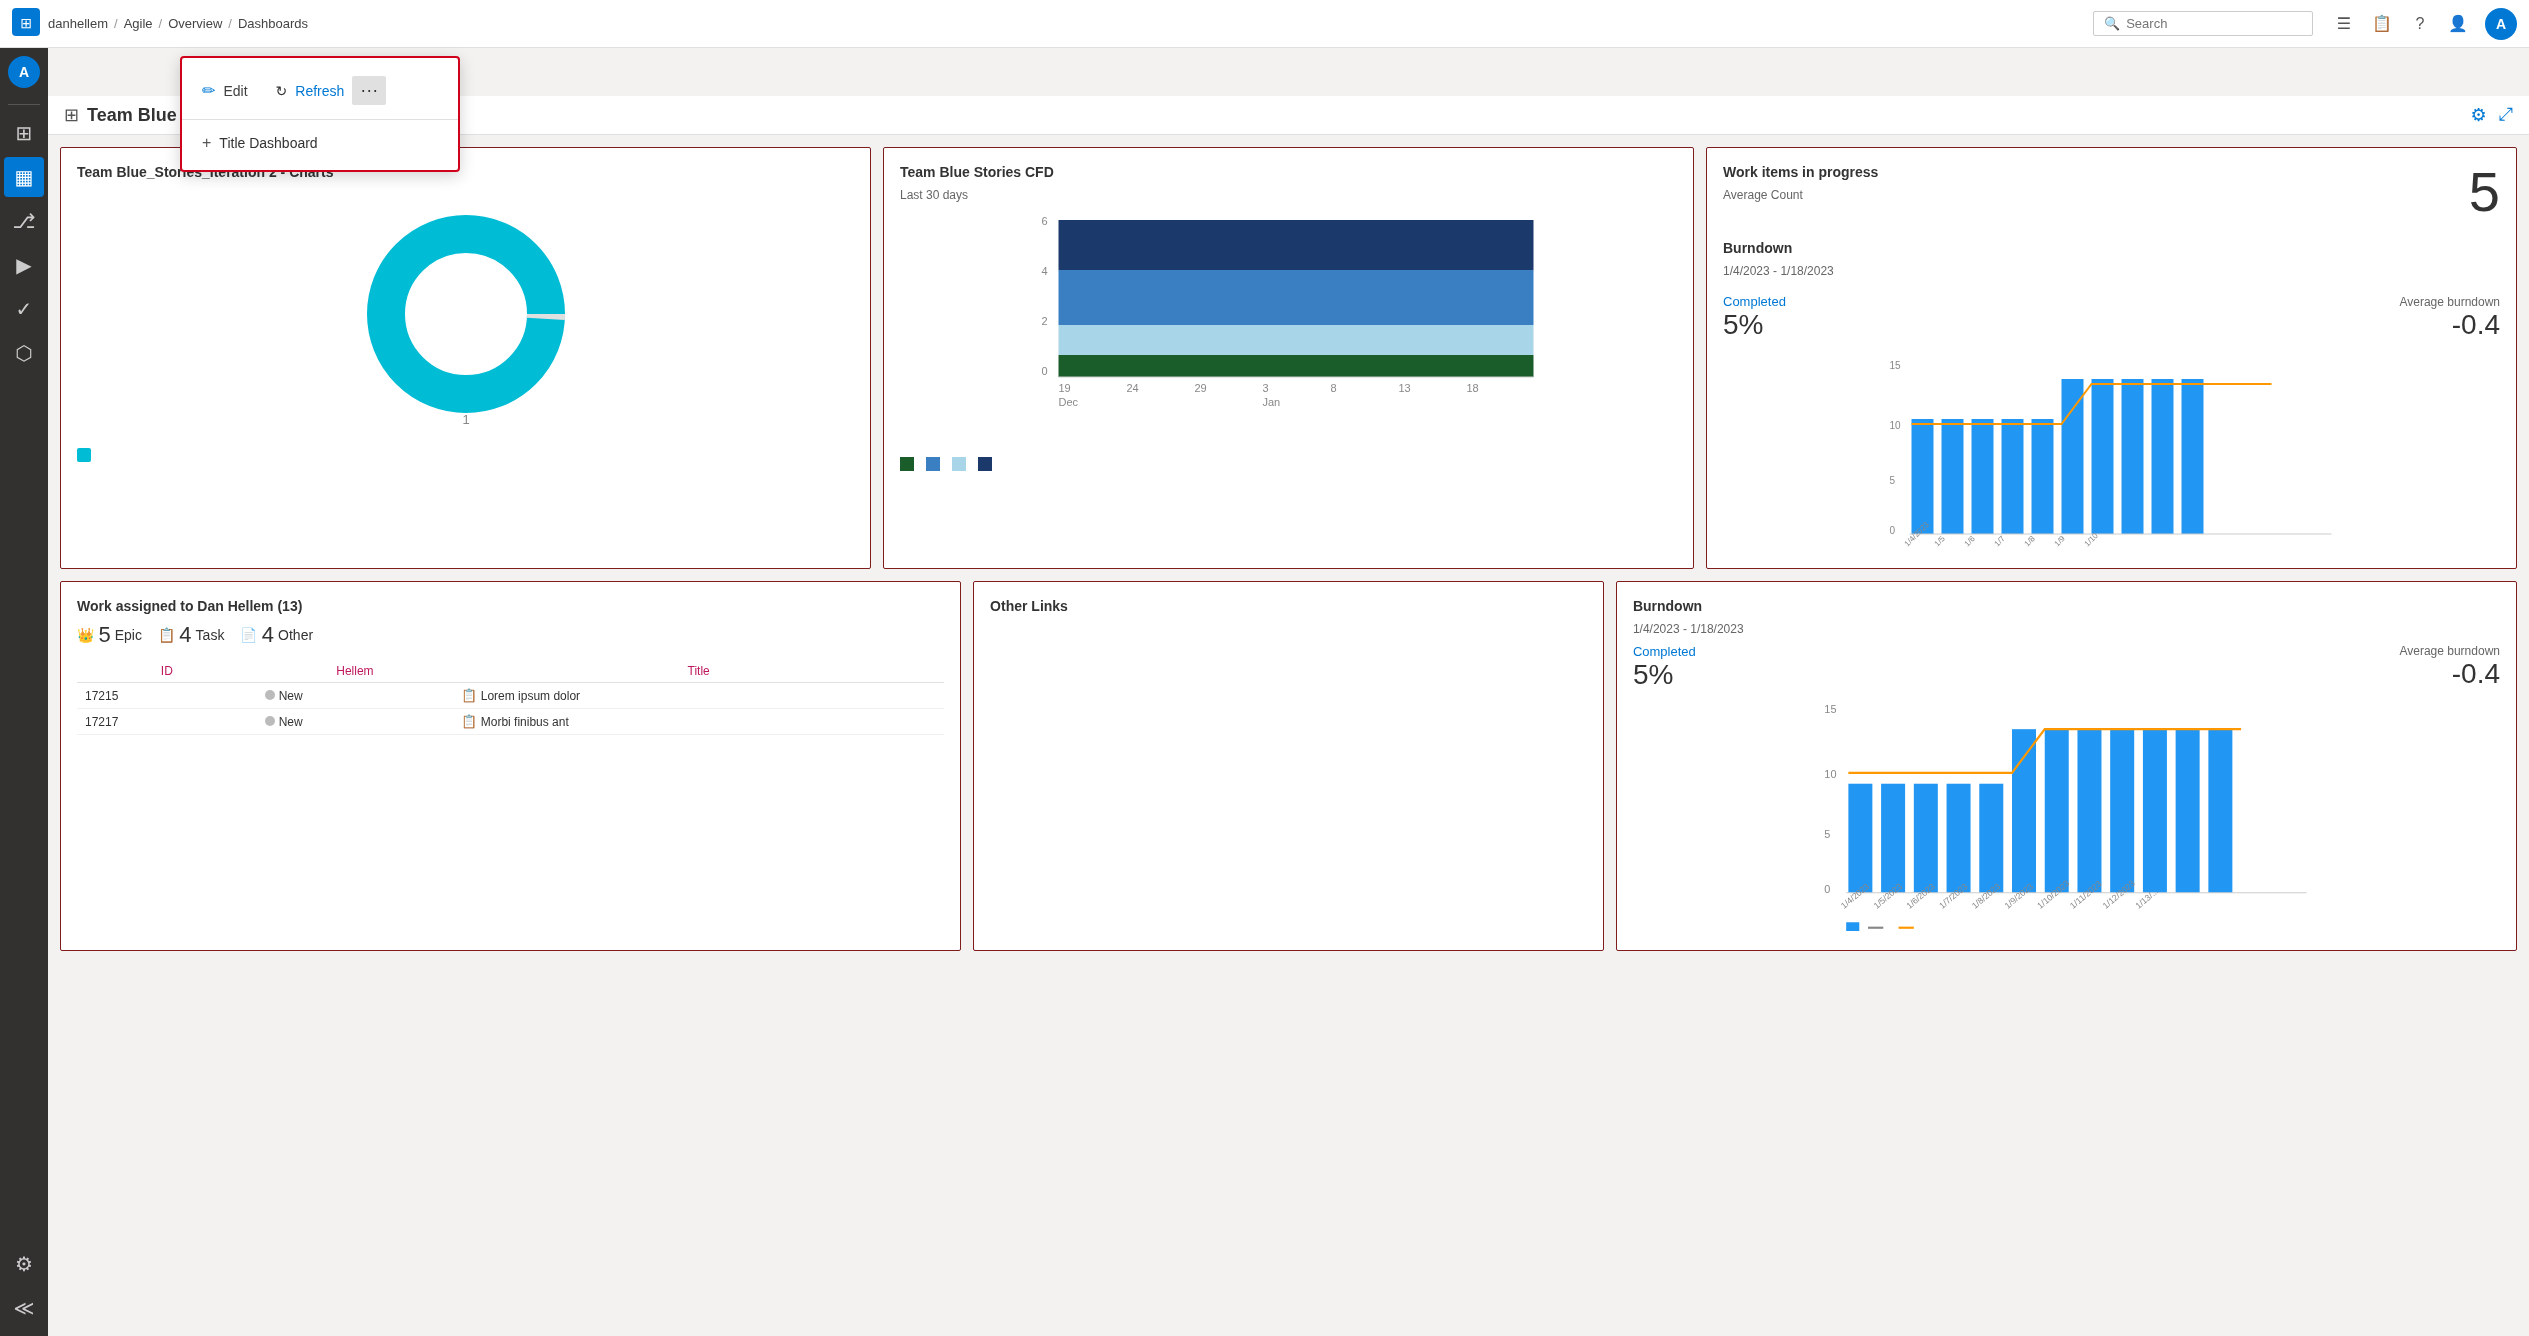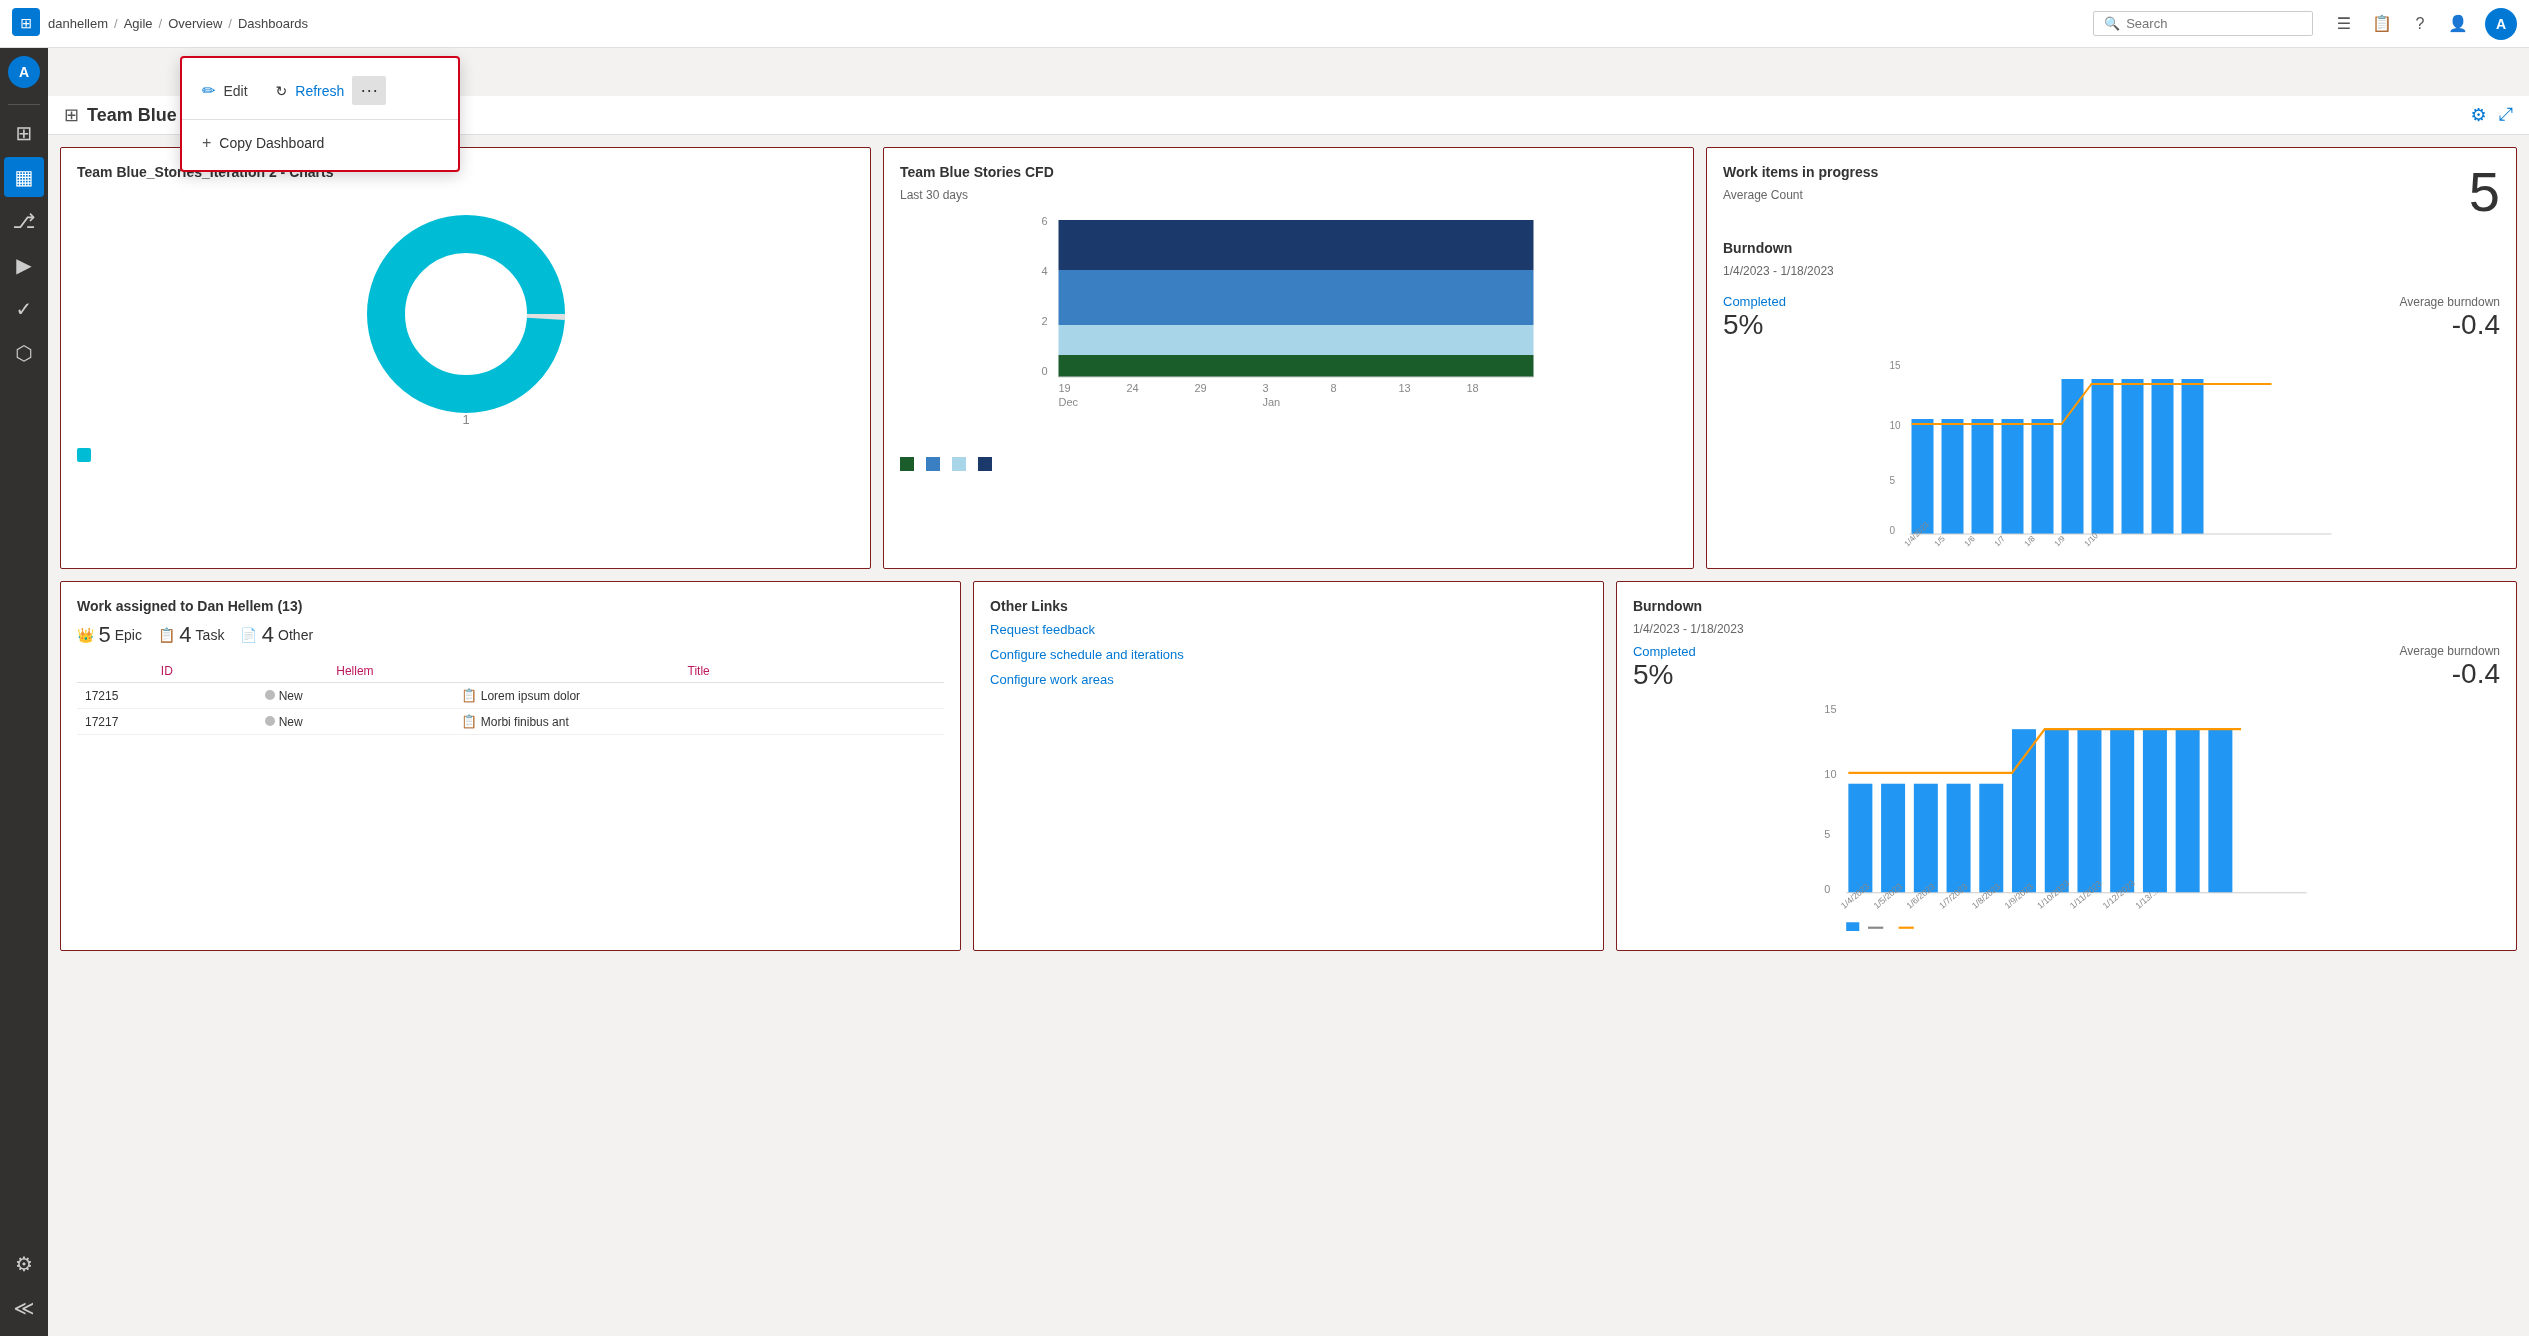--- a/index.html
+++ b/index.html
@@ -160,21 +160,21 @@
       <div class="dropdown-row">
         <span style="color:#0078d4; font-size:16px">✏</span>
         <span class="btn-edit">Edit</span>
         <span style="margin-left:20px">↻</span>
         <span class="btn-refresh">Refresh</span>
         <button class="btn-more">···</button>
       </div>
       <div class="dropdown-divider"></div>
       <div class="dropdown-row">
         <span style="font-size:16px; color:#555">+</span>
-        <span>Copy Dashboard</span>
+        <span>Title Dashboard</span>
       </div>
     </div>
 
     <div class="header-right">
       <span style="margin-left:auto; font-size:18px; color:#0078d4; cursor:pointer">⚙</span>
       <span style="font-size:18px; color:#0078d4; cursor:pointer">⤢</span>
     </div>
   </div>
 
   <div class="widget-grid">
@@ -340,25 +340,20 @@
     <td>17217</td>
     <td><span class="state-dot" style="background:#bbb"></span>New</td>
     <td><span style="font-size:13px">📋</span> Morbi finibus ant</td>
   </tr>
           </tbody>
       </table>
     </div>
 
     <div class="widget">
       <div class="widget-title">Other Links</div>
-      <div class="other-links" id="other-links-container">
-      <a href="#">Request feedback</a>
-          <a href="#">Configure schedule and iterations</a>
-          <a href="#">Configure work areas</a>
-        </div>
     </div>
 
     <div class="widget" style="min-height:200px">
       <div class="widget-title">Burndown</div>
       <div class="widget-subtitle">1/4/2023 - 1/18/2023</div>
       <div style="display:flex;justify-content:space-between;margin-top:8px">
         <div>
           <div style="color:#0078d4;font-size:13px">Completed</div>
           <div style="font-size:28px;font-weight:300">5%</div>
         </div>

